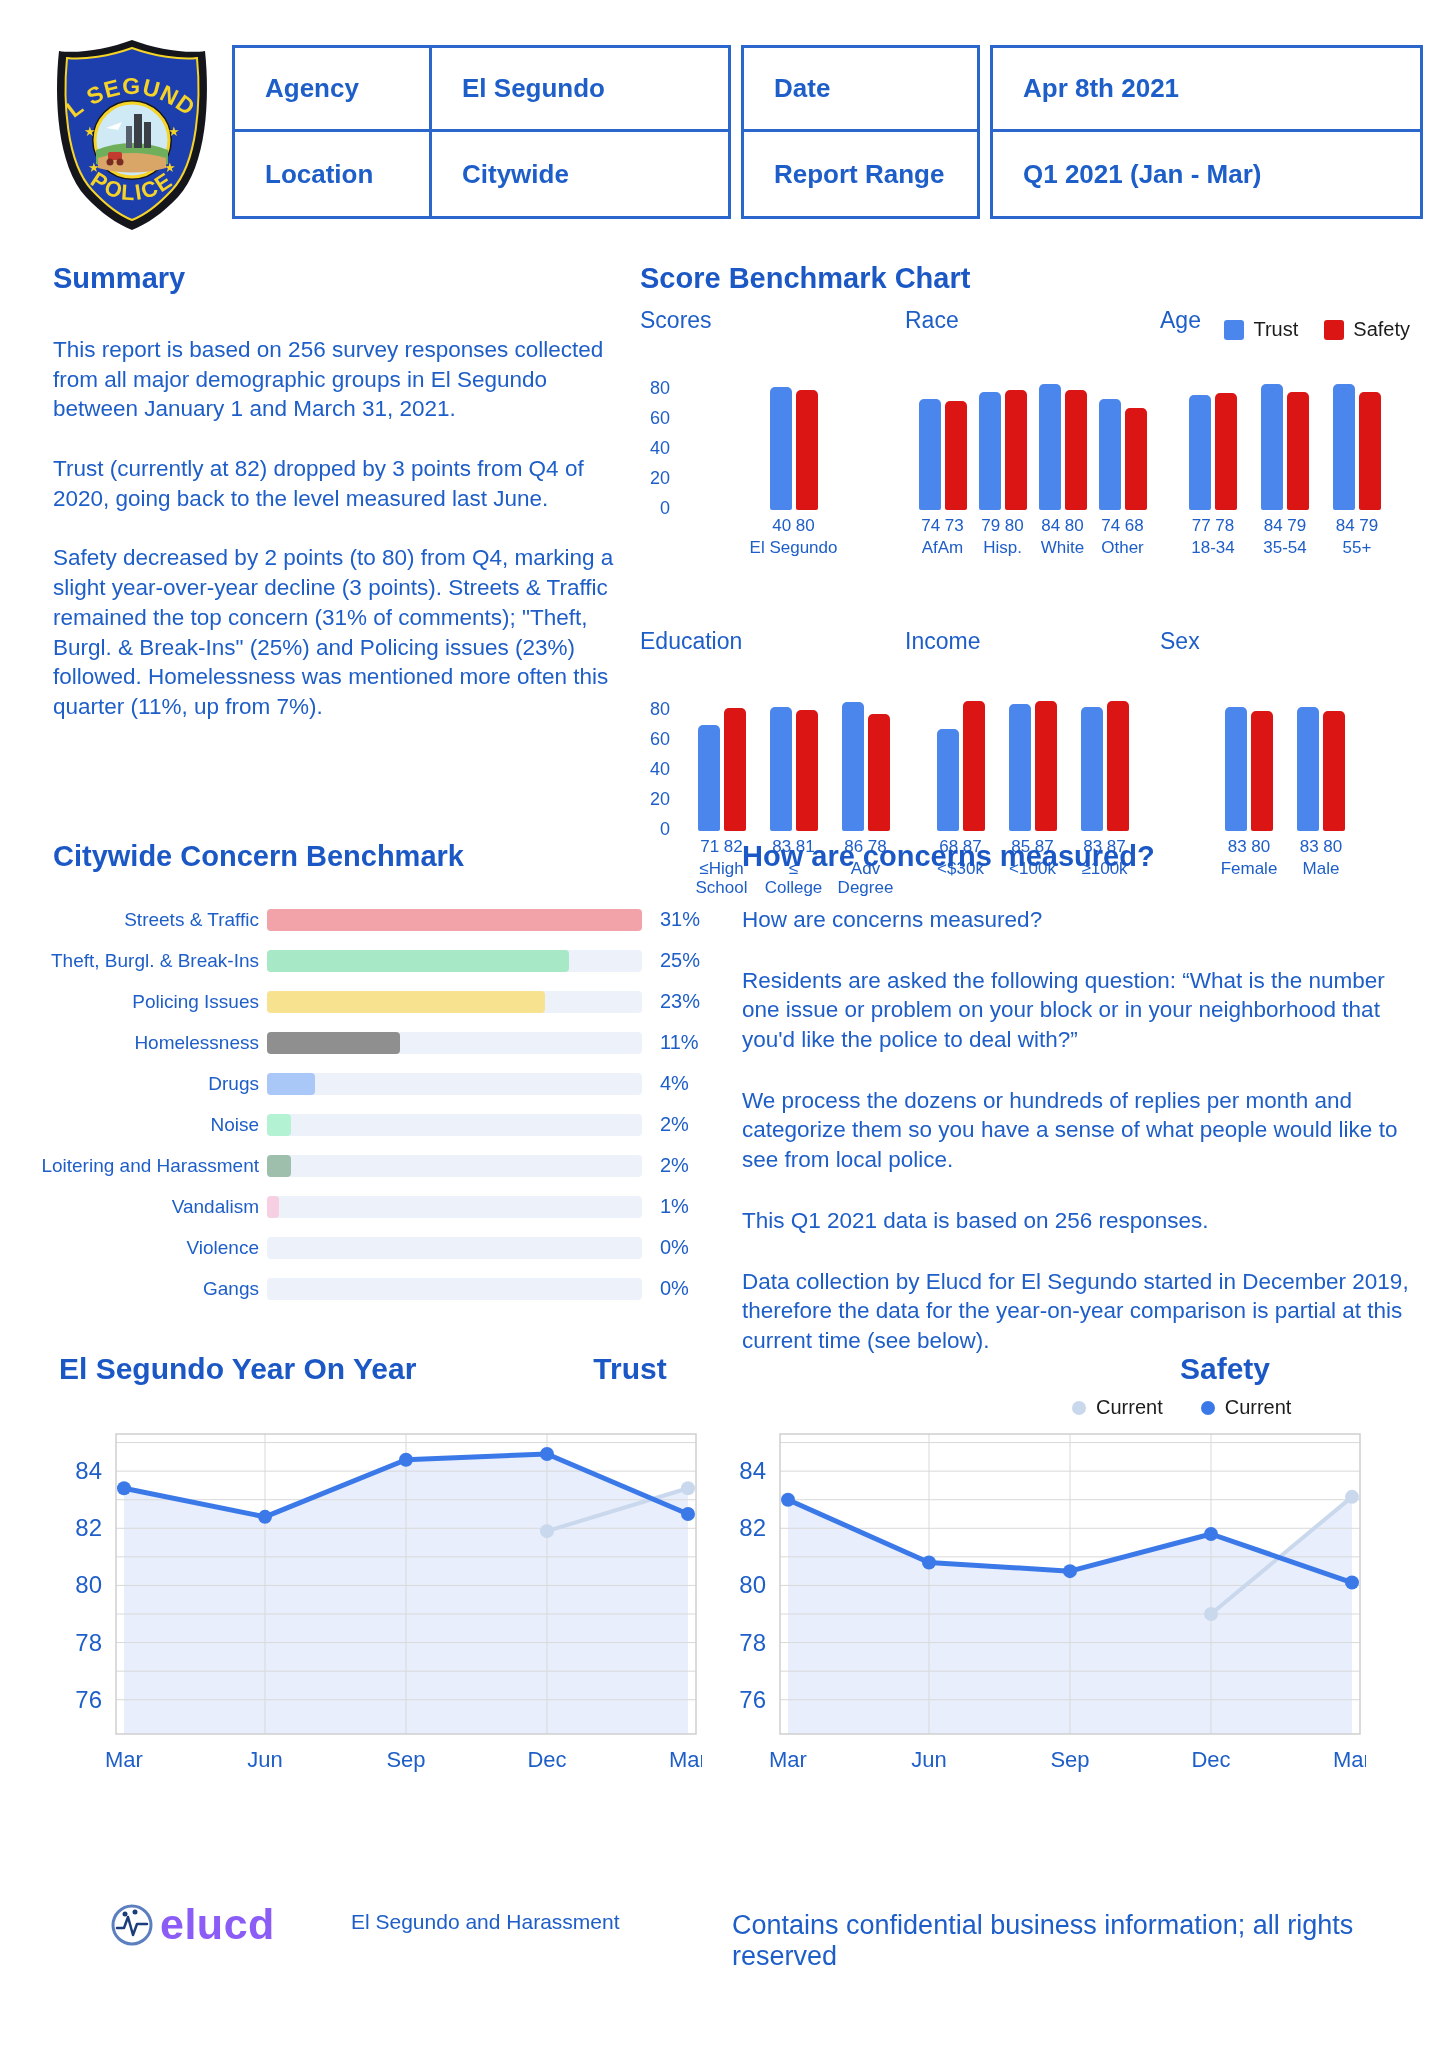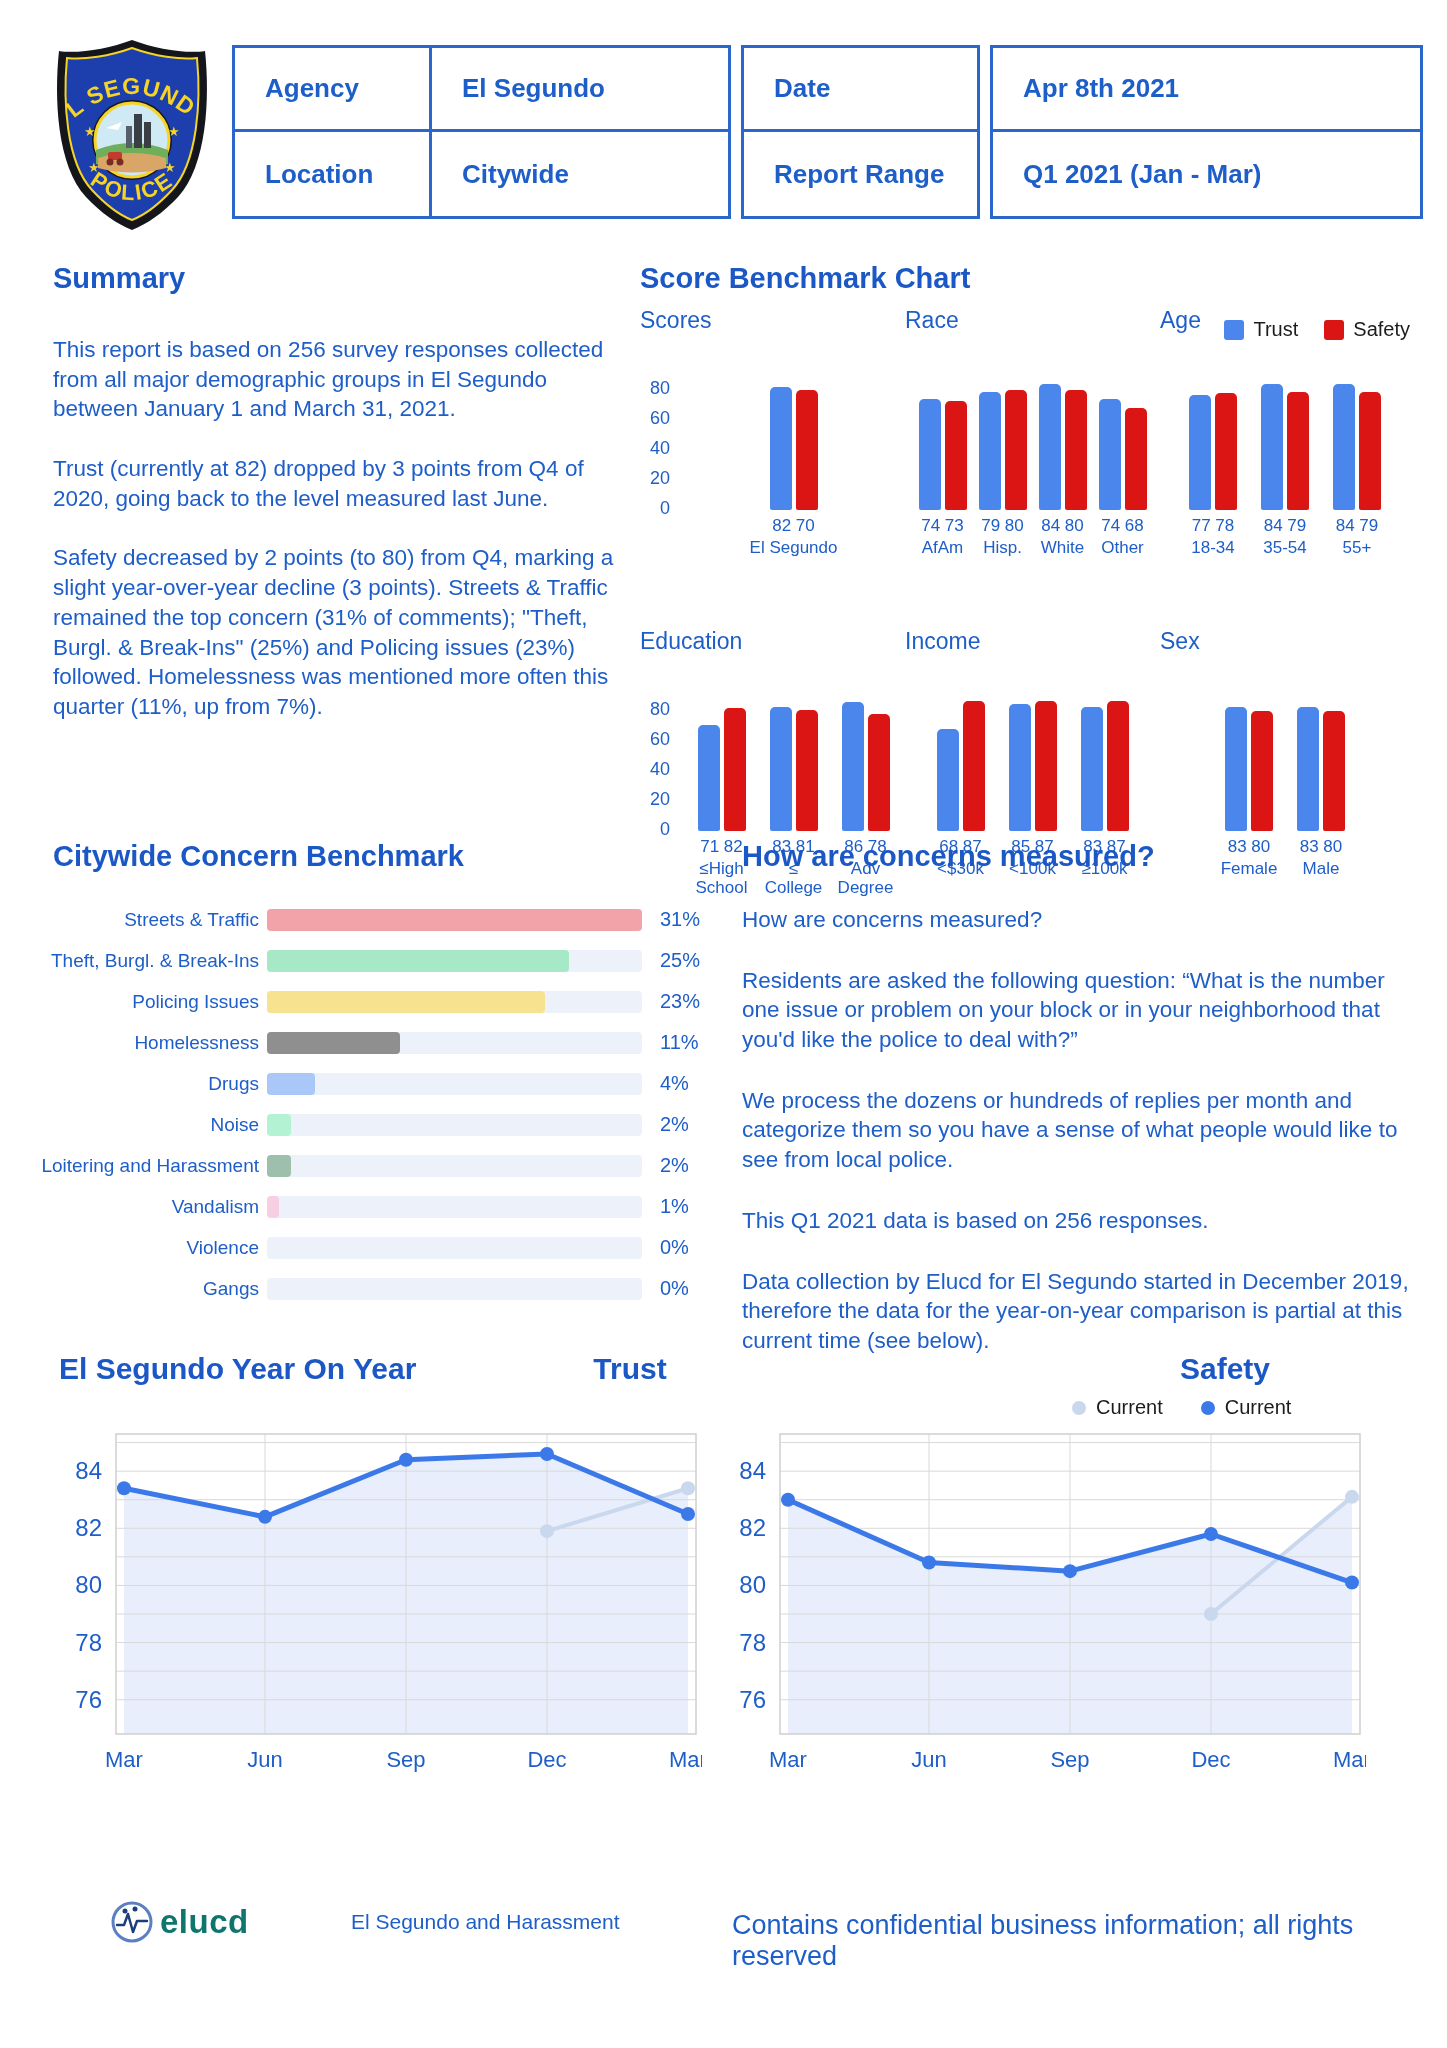--- a/index.html
+++ b/index.html
@@ -71,21 +71,21 @@
   .yl-item { display:flex; gap:10px; align-items:center; }
   .yl-dot { width:14px; height:14px; border-radius:50%; }
   .yl-label { font-size:20px; color:#1c1c1c; }
   .yoy-chart { position:absolute; top:76px; }
   .yoy-chart.left { left:54px; }
   .yoy-chart.right { left:718px; }
 
   
   .footer { position:absolute; left:0; top:1900px; width:1447px; height:60px; }
   .f-brand { position:absolute; left:110px; top:0; display:flex; align-items:center; gap:6px; }
-  .f-brand-text { font-size:33px; font-weight:600; color:#0f766e; letter-spacing:0.5px;text-align:center; }
+  .f-brand-text { font-size:43px; font-weight:600; color:#8b5cf6; letter-spacing:0.5px;text-align:center; }
   .f-center { position:absolute; left:351px; top:10px; font-size:21px; color:#1e5ec8; }
   .f-right { position:absolute; left:732px; top:10px; font-size:27px; color:#1e5ec8; }
 </style>
 </head>
 <body>
 
 <div class="page">
 
   <div class="badge-wrap">
     <svg width="172" height="196" viewBox="0 0 172 196">
@@ -166,21 +166,21 @@
                 <span class="sb-tick" style="bottom: 51px;">40</span>
                 <span class="sb-tick" style="bottom: 21px;">20</span>
                 <span class="sb-tick" style="bottom: -9px;">0</span>
               </div>
               <div class="sb-groups">
                 <div class="sb-group">
                   <div class="sb-bars">
                     <div class="sb-bar" style="height: 123px; background: rgb(74, 134, 236);"></div>
                     <div class="sb-bar" style="height: 120px; background: rgb(219, 20, 20);"></div>
                   </div>
-                  <div class="sb-vals">82 70</div>
+                  <div class="sb-vals">40 80</div>
                   <div class="sb-cat">El Segundo</div>
                 </div>
               </div>
             </div>
           </div>
           <div class="sb-sec" style="width: 255px;">
             <div class="sb-sec-title">Race</div>
             <div class="sb-plot">
               <div class="sb-groups tight">
                 <div class="sb-group">

